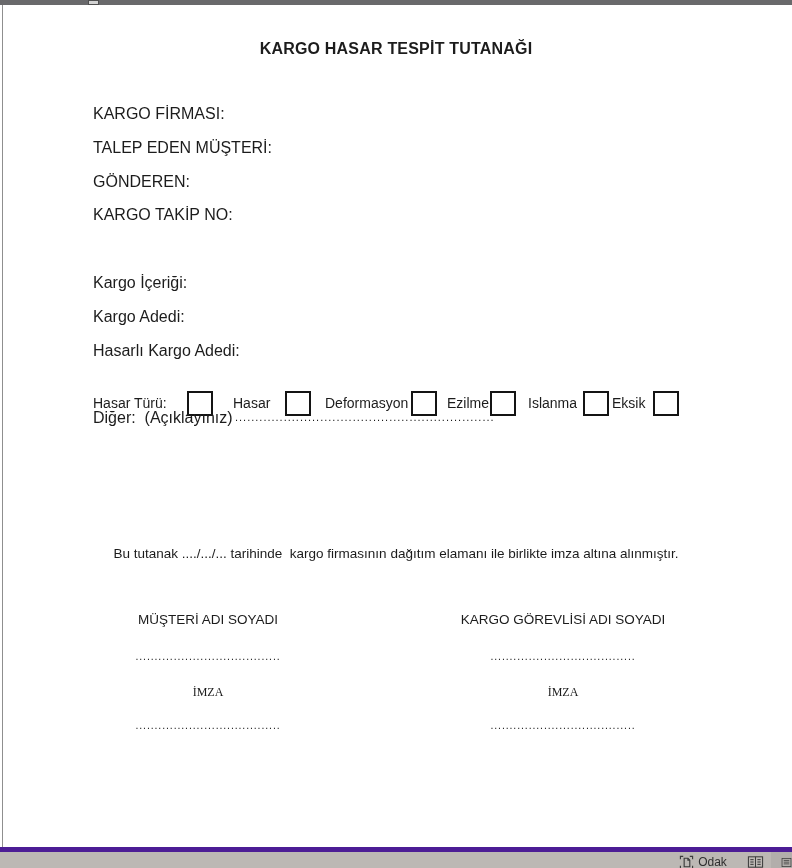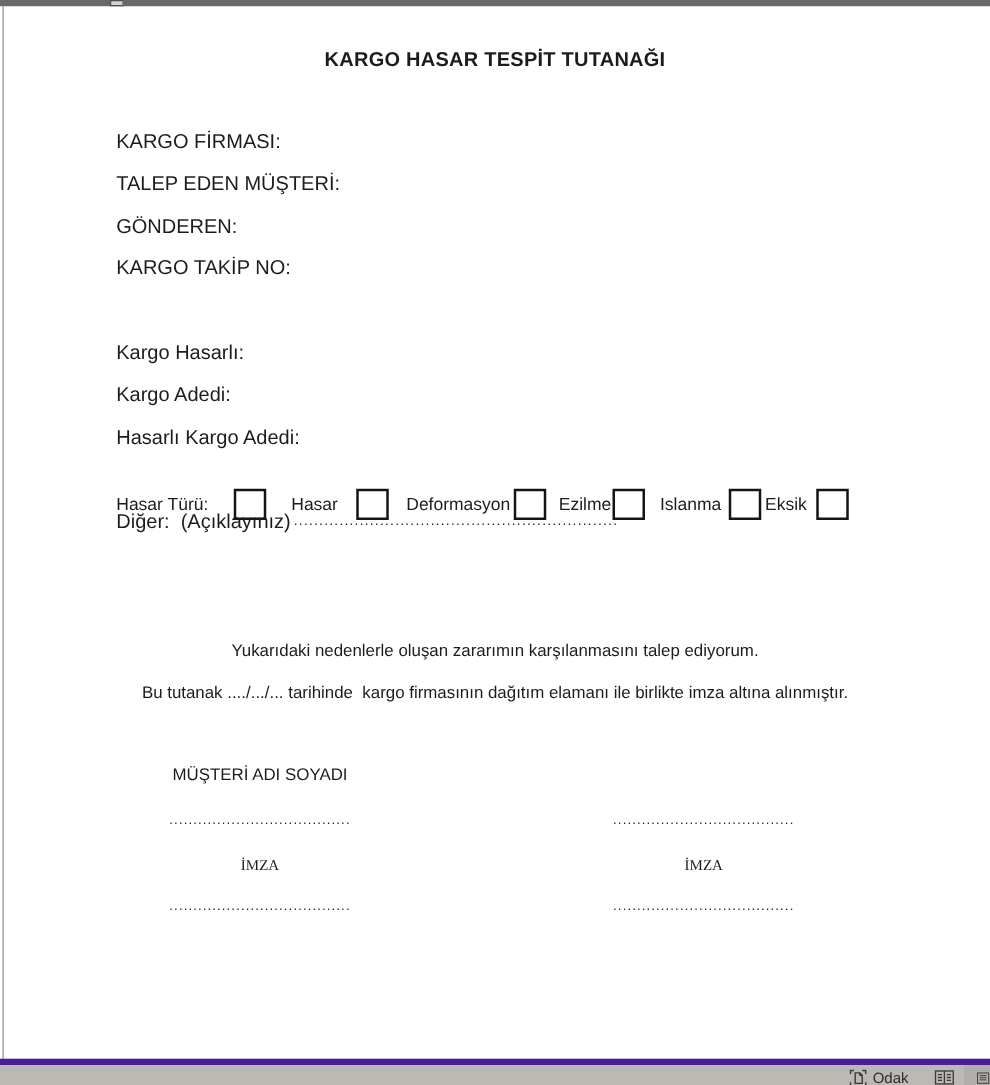--- a/index.html
+++ b/index.html
@@ -57,21 +57,21 @@
 <div class="page">
   <div class="page-edge"></div>
 
   <h1 class="doc-title">KARGO HASAR TESPİT TUTANAĞI</h1>
 
   <div class="line" style="top:100px">KARGO FİRMASI:</div>
   <div class="line" style="top:134px">TALEP EDEN MÜŞTERİ:</div>
   <div class="line" style="top:168px">GÖNDEREN:</div>
   <div class="line" style="top:201px">KARGO TAKİP NO:</div>
 
-  <div class="line" style="top:269px">Kargo Hasarlı:</div>
+  <div class="line" style="top:269px">Kargo İçeriği:</div>
   <div class="line" style="top:303px">Kargo Adedi:</div>
   <div class="line" style="top:337px">Hasarlı Kargo Adedi:</div>
 
   <div class="damage-row">
     <span class="rlabel">Hasar Türü:</span>
     <span class="cb" style="left:94px"></span>
     <span class="opt" style="left:140px">Hasar</span>
     <span class="cb" style="left:192px"></span>
     <span class="opt" style="left:232px">Deformasyon</span>
     <span class="cb" style="left:318px"></span>
@@ -79,31 +79,31 @@
     <span class="cb" style="left:397px"></span>
     <span class="opt" style="left:435px">Islanma</span>
     <span class="cb" style="left:490px"></span>
     <span class="opt" style="left:519px">Eksik</span>
     <span class="cb" style="left:560px"></span>
   </div>
 
   <div class="line" style="top:404px">Diğer:  (Açıklayınız)</div>
   <div class="line dots" style="top:404px; left:235px">................................................................</div>
 
-  <div class="center" style="top:508px">Yukarıdaki nedenlerle oluşan zararımın karşılanmasını talep ediyorum.</div>
   <div class="center" style="top:541px">Bu tutanak ..../.../... tarihinde  kargo firmasının dağıtım elamanı ile birlikte imza altına alınmıştır.</div>
 
   <div class="sig-col" style="left:93px">
     <div class="sig-title">MÜŞTERİ ADI SOYADI</div>
     <div class="sig-dots1 dots sig-dots-text">......................................</div>
     <div class="sig-imza">İMZA</div>
     <div class="sig-dots2 dots sig-dots-text">......................................</div>
   </div>
 
   <div class="sig-col" style="left:448px">
+    <div class="sig-title">KARGO GÖREVLİSİ ADI SOYADI</div>
     <div class="sig-dots1 dots sig-dots-text">......................................</div>
     <div class="sig-imza">İMZA</div>
     <div class="sig-dots2 dots sig-dots-text">......................................</div>
   </div>
 </div>
 
 <div class="status-bar">
   <div class="sb-btn focus-btn">
     <svg class="sb-icon" width="15" height="15" viewBox="0 0 16 16" fill="none" stroke="#3b3b3b" stroke-width="1.2">
       <polyline points="1.5,4.5 1.5,1.5 4.5,1.5"></polyline>

